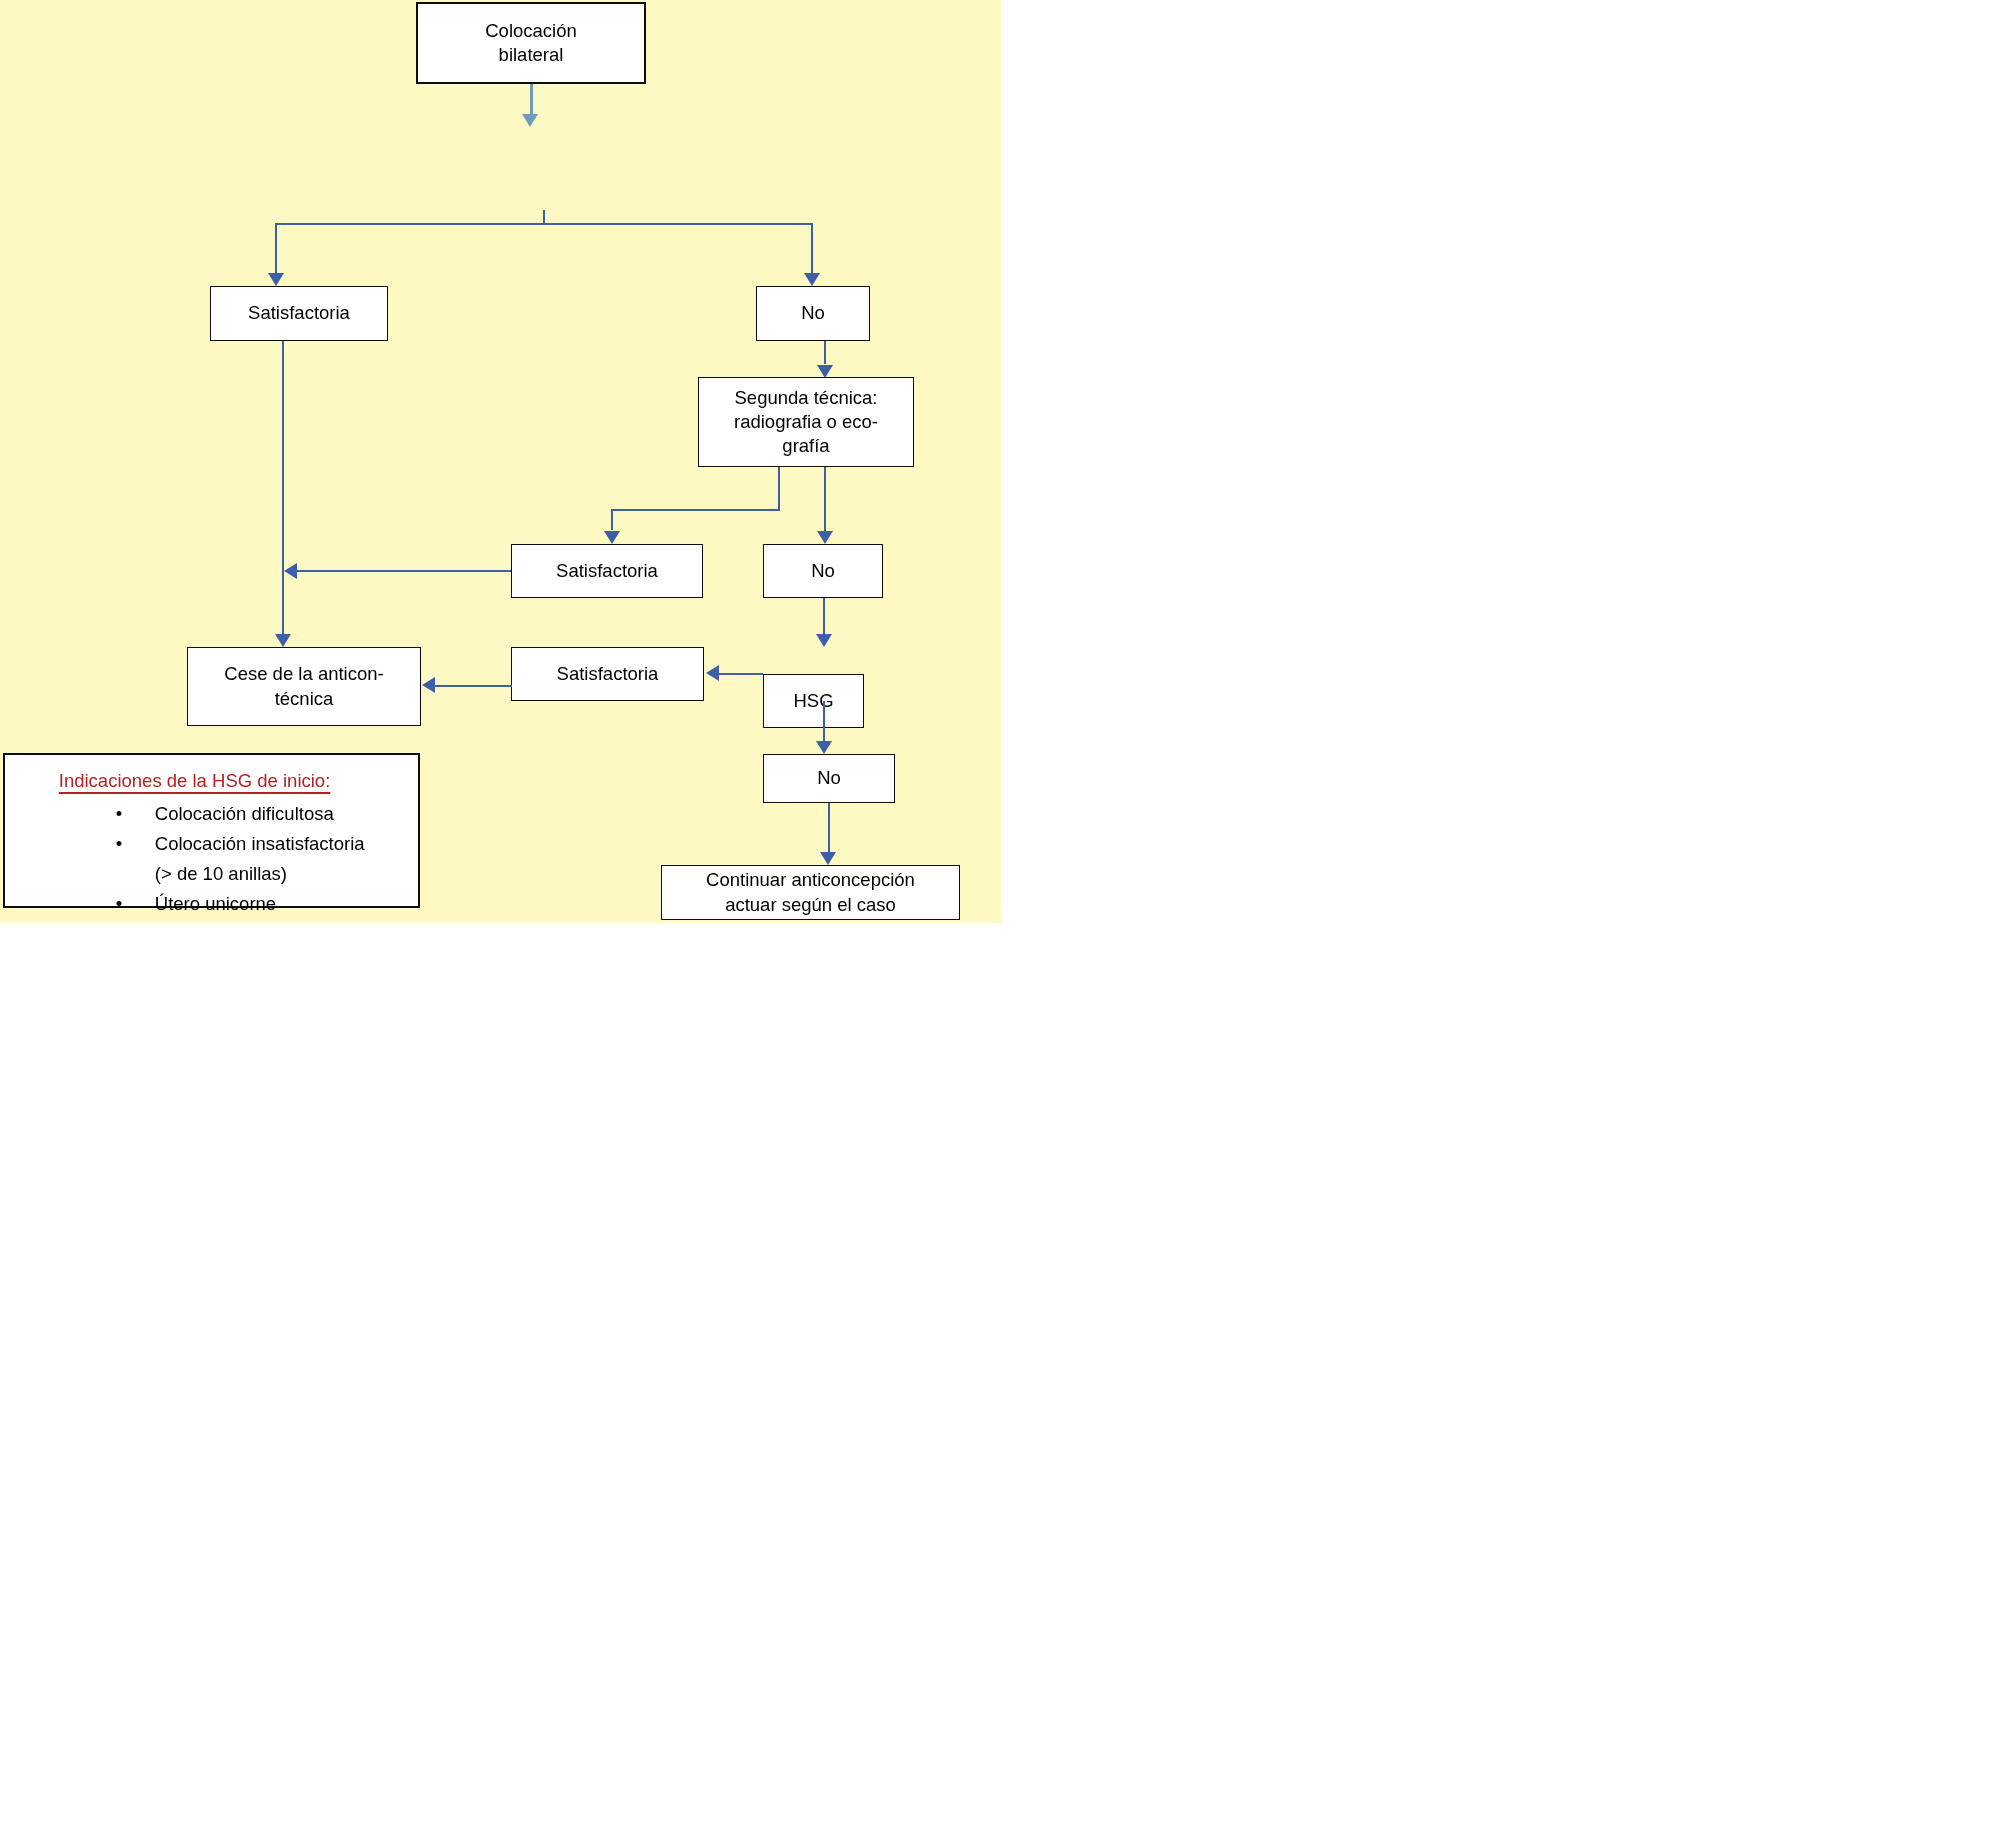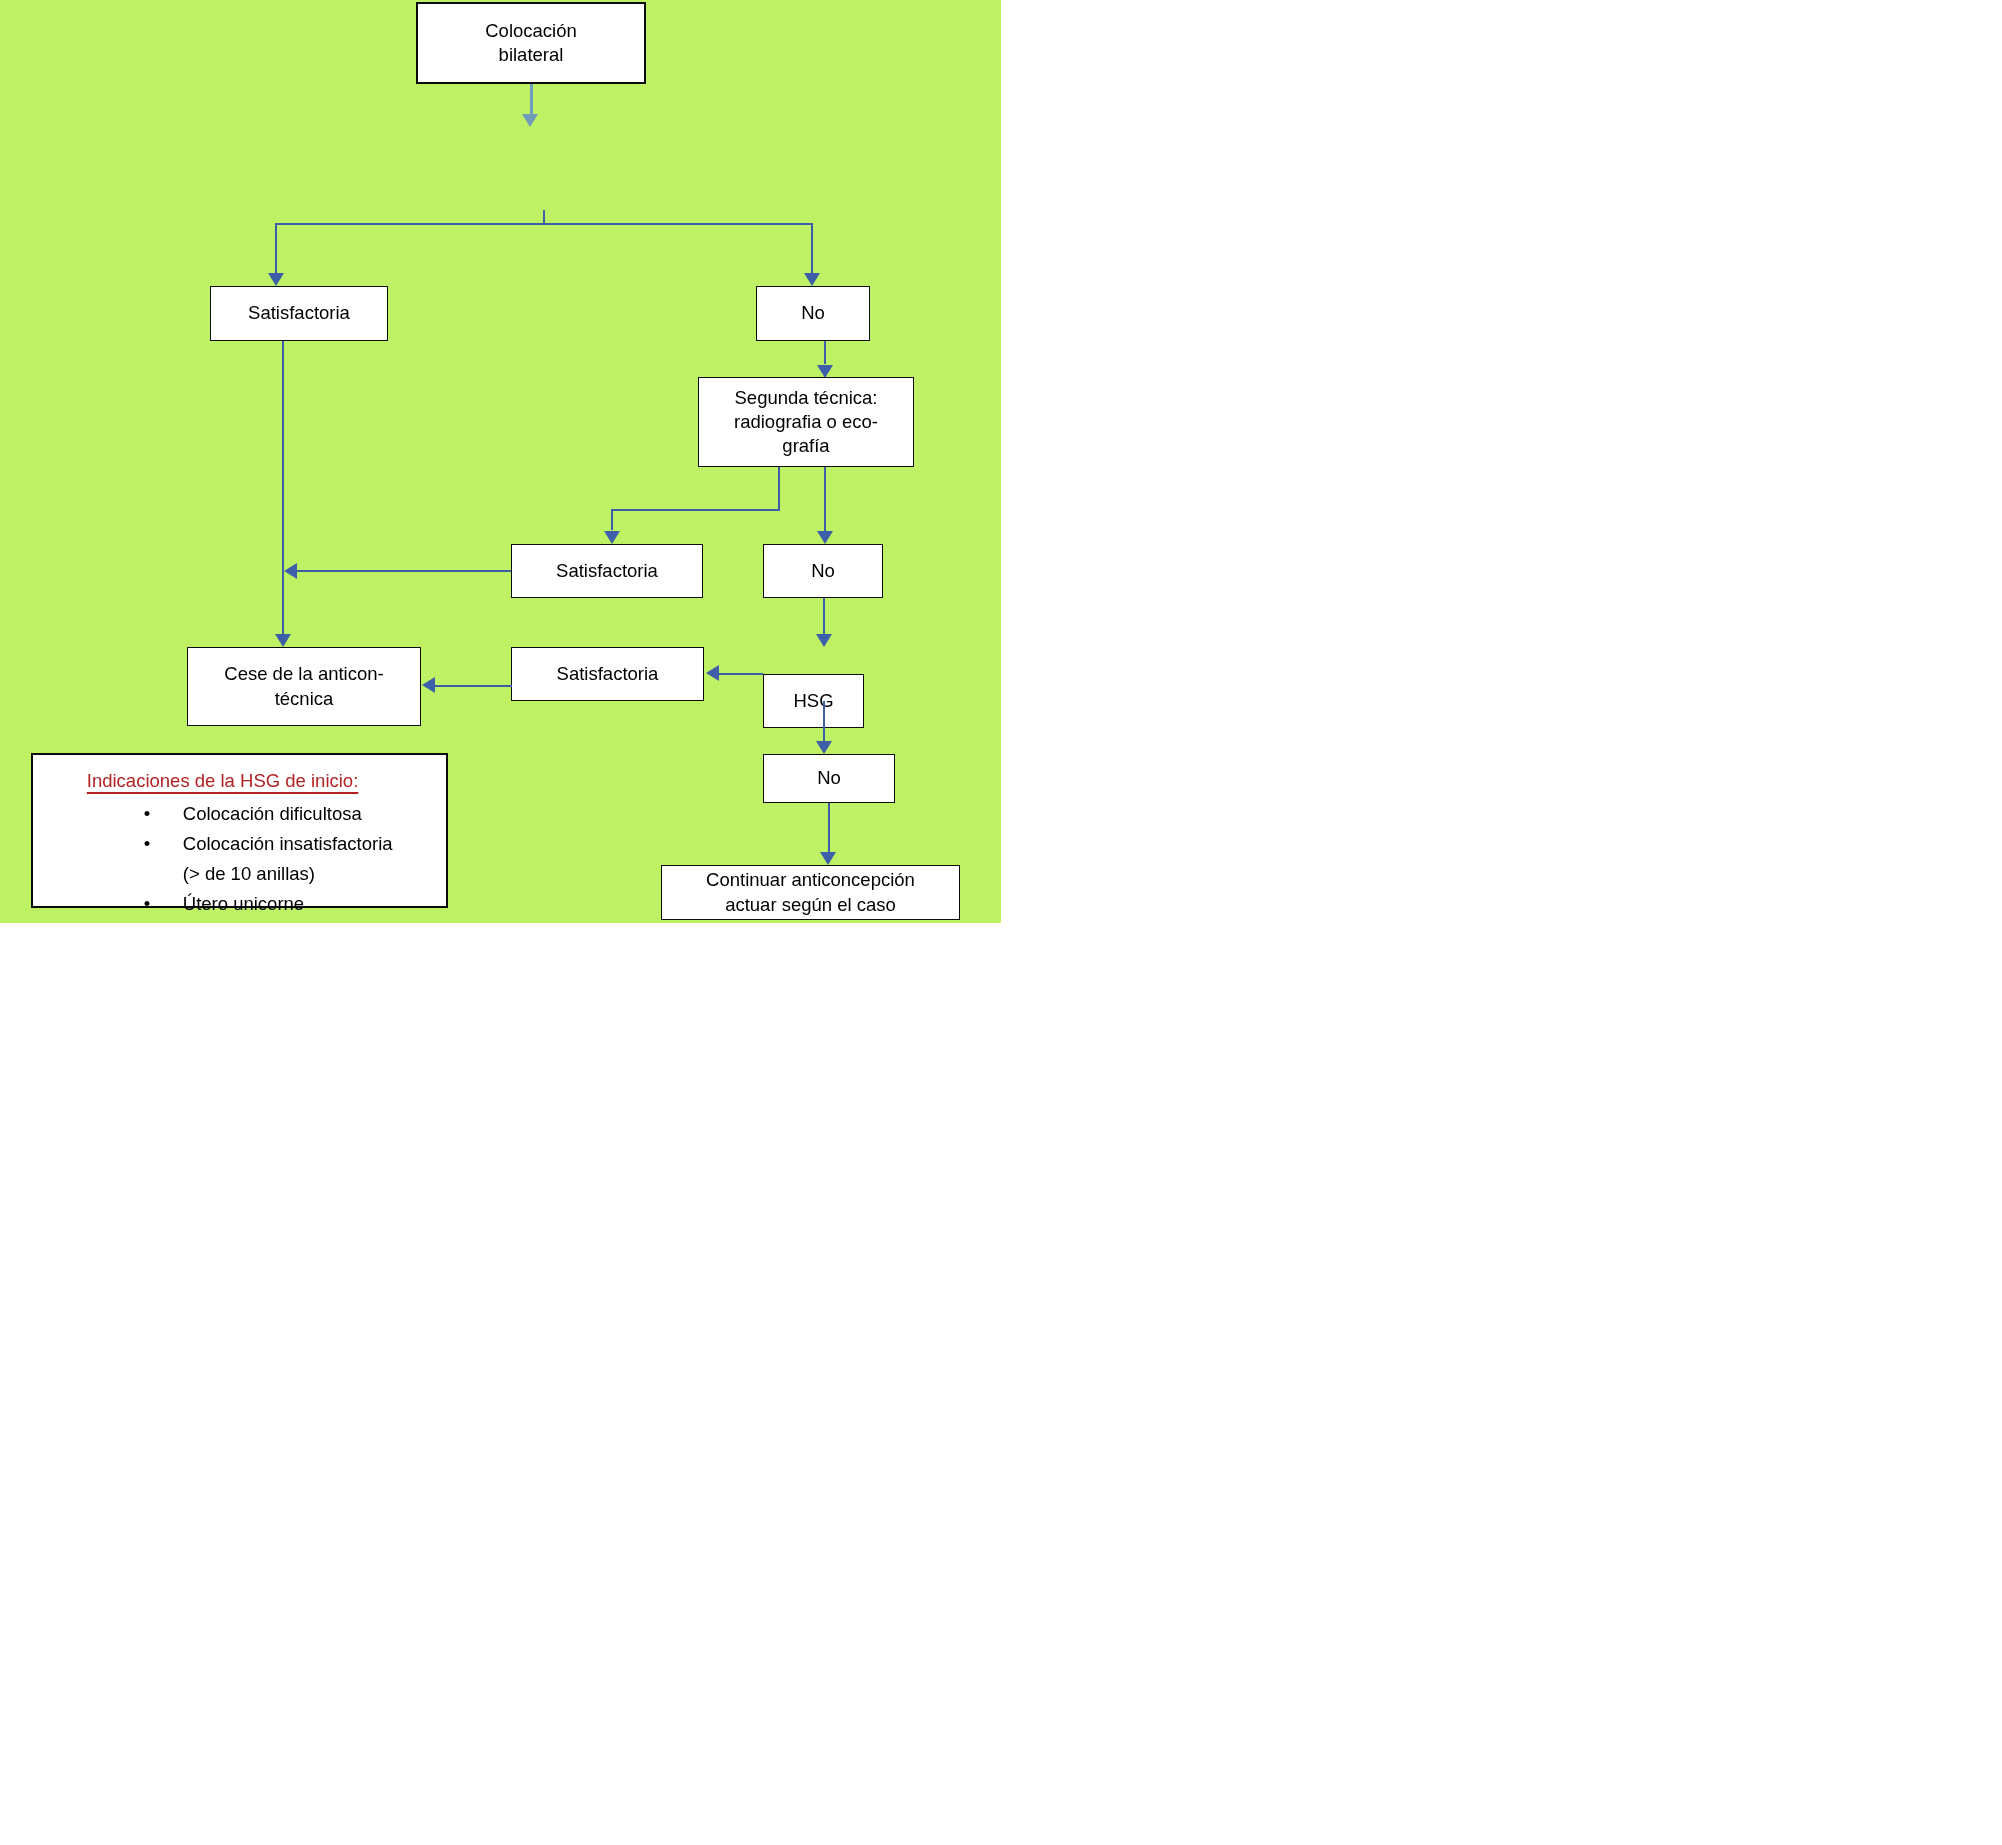--- a/index.html
+++ b/index.html
@@ -1,17 +1,17 @@
 <!DOCTYPE html>
 <html style="--arrow-blue: #3d5ea9; --arrow-steel: #6f9cba; --title-red: #b22222;font-size:14.8px"><head>
 <meta charset="utf-8">
 <style>
   html,body{margin:0;padding:0;background:#ffffff;}
   .canvas{
-    position:relative;width:1001px;height:923px;background:#bef264;
+    position:relative;width:1001px;height:923px;background:#fef9c3;
     font-family:"Liberation Sans", sans-serif;color:#000;overflow:hidden;
   }
   .node{
     position:absolute;background:#fff;border:1.8px solid #0c0c0c;
     display:flex;flex-direction:column;align-items:center;justify-content:center;
     text-align:center;font-size:18.5px;line-height:1.3;box-sizing:border-box;
   }
   .node.big{border-width:2.8px;}
   .vline{position:absolute;width:1.8px;background:var(--arrow-blue);}
   .hline{position:absolute;height:1.8px;background:var(--arrow-blue);}
@@ -130,21 +130,21 @@
   </div>
 
   <div class="vline" style="left:828px;top:803px;height:49px;"></div>
   <div class="ah-down" style="left:820px;top:852px;"></div>
 
   <div class="node" style="left:661px;top:865px;width:299px;height:55px;">
     <div>Continuar anticoncepción</div>
     <div>actuar según el caso</div>
   </div>
 
-  <div class="panel" style="left:2.8px;top:753px;width:417px;height:155px;margin-left:28px;">
+  <div class="panel" style="left:2.8px;top:753px;width:417px;height:155px;">
     <div class="panel-title">Indicaciones de la HSG de inicio:</div>
     <div class="panel-item">
       <span class="bullet">•</span>
       <span>Colocación dificultosa</span>
     </div>
     <div class="panel-item">
       <span class="bullet">•</span>
       <span>Colocación insatisfactoria</span>
     </div>
     <div class="panel-item cont">

